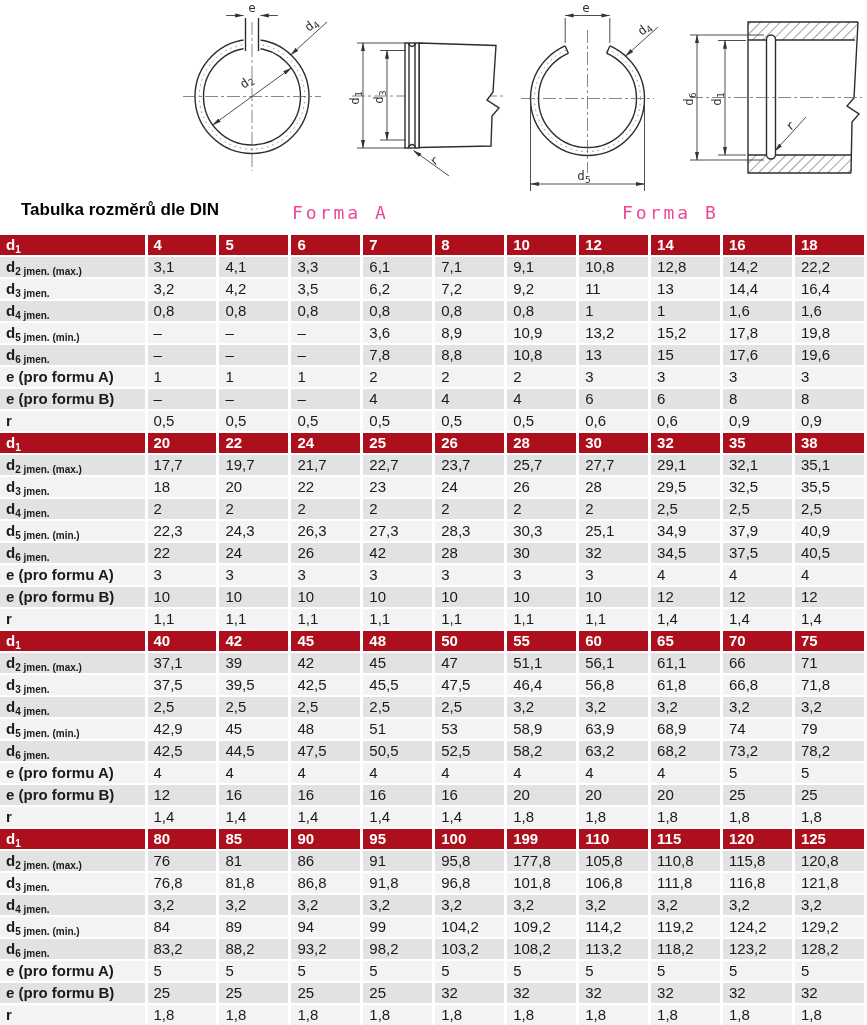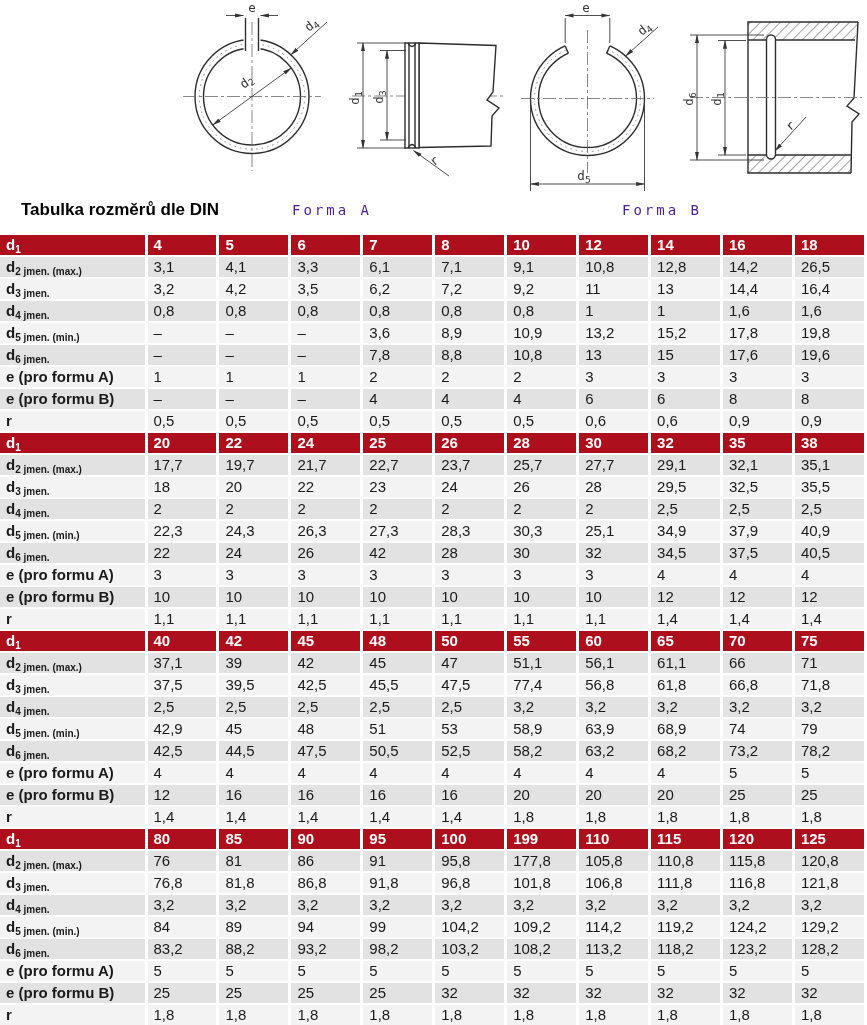--- a/index.html
+++ b/index.html
@@ -17,21 +17,21 @@
   .dashc{stroke:#7a7a7a;stroke-width:0.9;fill:none;stroke-dasharray:1.5 4;}
   .dt{font-family:"DejaVu Sans Mono",monospace;font-size:12.5px;fill:#333;}
   .subT{font-size:9.5px;}
   .title{
     position:absolute;left:2px;top:200px;font-size:17px;font-weight:700;color:#000;
     white-space:nowrap;
     margin-left:19px;
   }
   .forma{
     position:absolute;top:202px;font-family:"DejaVu Sans Mono",monospace;
-    font-size:14px;color:#4c1d95;letter-spacing:3px;white-space:nowrap;
+    font-size:18px;color:#ec4899;letter-spacing:3px;white-space:nowrap;
   }
   #formaA{left:292px;} #formaB{left:622px;}
   
   table.din{
     position:absolute;left:0;top:235px;width:867px;table-layout:fixed;
     border-collapse:collapse;
   }
   table.din td{
     height:20px;line-height:20px;padding:0 0 0 6px;font-size:15px;color:#1a1a1a;
     border-right:3px solid #fff;border-bottom:2px solid #fff;
@@ -178,21 +178,21 @@
         <td class="lab">d<sub>2 jmen. (max.)</sub></td>
         <td>3,1</td>
         <td>4,1</td>
         <td>3,3</td>
         <td>6,1</td>
         <td>7,1</td>
         <td>9,1</td>
         <td>10,8</td>
         <td>12,8</td>
         <td>14,2</td>
-        <td>26,5</td>
+        <td>22,2</td>
       </tr>
       <tr class="lite">
         <td class="lab">d<sub>3 jmen.</sub></td>
         <td>3,2</td>
         <td>4,2</td>
         <td>3,5</td>
         <td>6,2</td>
         <td>7,2</td>
         <td>9,2</td>
         <td>11</td>
@@ -421,21 +421,21 @@
         <td>66</td>
         <td>71</td>
       </tr>
       <tr class="lite">
         <td class="lab">d<sub>3 jmen.</sub></td>
         <td>37,5</td>
         <td>39,5</td>
         <td>42,5</td>
         <td>45,5</td>
         <td>47,5</td>
-        <td>77,4</td>
+        <td>46,4</td>
         <td>56,8</td>
         <td>61,8</td>
         <td>66,8</td>
         <td>71,8</td>
       </tr>
       <tr class="gray">
         <td class="lab">d<sub>4 jmen.</sub></td>
         <td>2,5</td>
         <td>2,5</td>
         <td>2,5</td>

